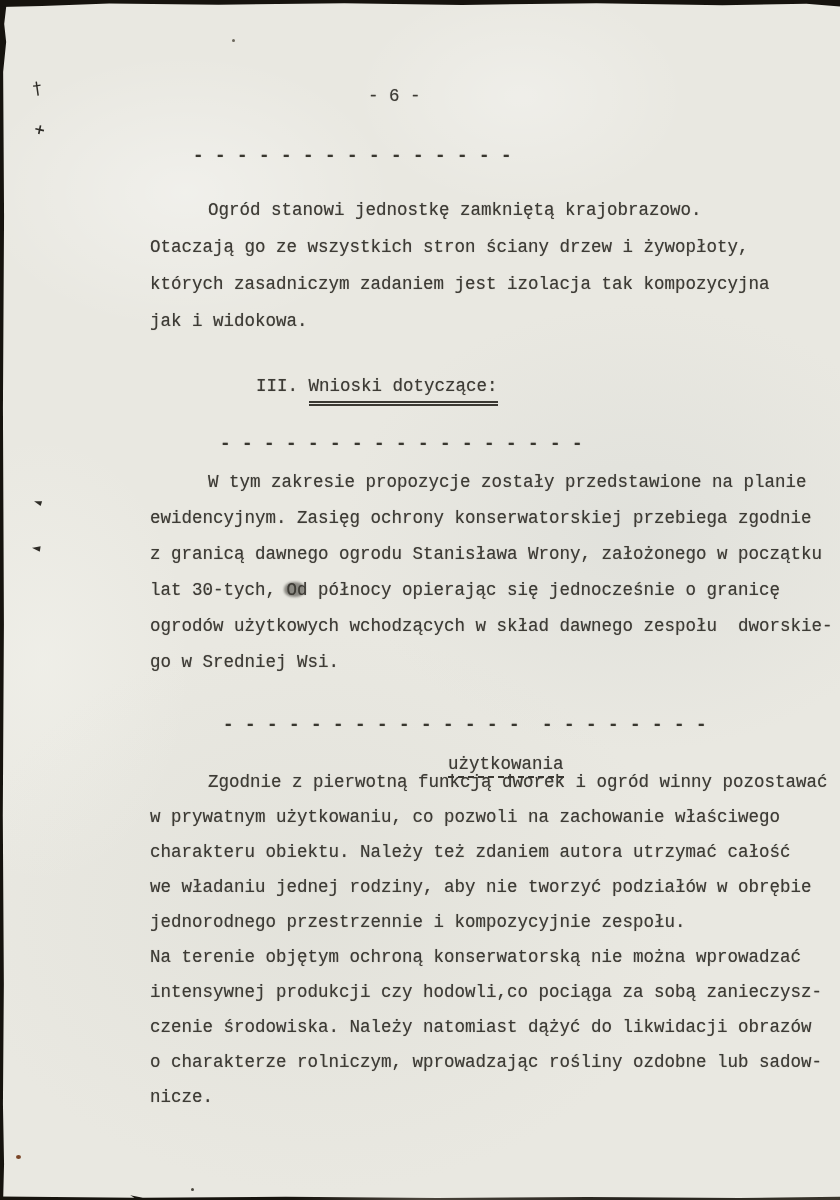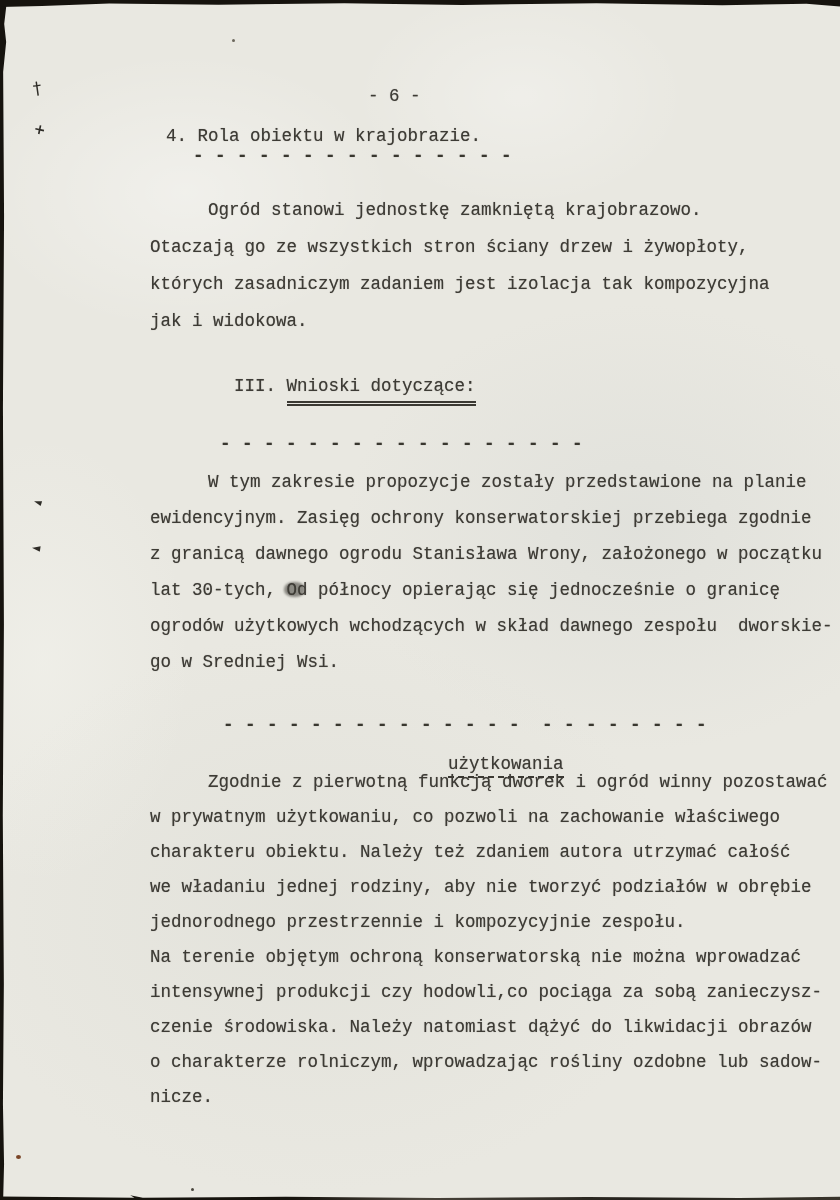--- a/index.html
+++ b/index.html
@@ -99,31 +99,30 @@
   <div class="mark mark3">◄</div>
   <div class="mark mark4">◄</div>
 
   <div class="smudge"></div>
   <div class="speck-brown"></div>
   <div class="speck-dark"></div>
   <div class="speck-tiny"></div>
 
   <div class="abs line heading" style="left:368px; top:86px;">- 6 -</div>
 
-  <div class="abs line heading" style="left:166px; top:126px;">4. Rola obiektu w krajobrazie.</div>
   <div class="abs line dashrow" style="left:193px; top:146px;">- - - - - - - - - - - - - - -</div>
 
   <div class="abs para p-lh37" style="top:192px;">
     <div class="line indent">Ogród stanowi jednostkę zamkniętą krajobrazowo.</div>
     <div class="line">Otaczają go ze wszystkich stron ściany drzew i żywopłoty,</div>
     <div class="line">których zasadniczym zadaniem jest izolacja tak kompozycyjna</div>
     <div class="line">jak i widokowa.</div>
   </div>
 
-  <div class="abs line heading" style="left:192px; top:356px;">
+  <div class="abs line heading" style="left:214px; top:356px;">
     <span>III. </span><span class="solid-underline">Wnioski dotyczące:</span>
   </div>
 
   <div class="abs line dashrow" style="left:220px; top:434px;">- - - - - - - - - - - - - - - - -</div>
 
   <div class="abs para p-lh36" style="top:464px;">
     <div class="line indent">W tym zakresie propozycje zostały przedstawione na planie</div>
     <div class="line">ewidencyjnym. Zasięg ochrony konserwatorskiej przebiega zgodnie</div>
     <div class="line">z granicą dawnego ogrodu Stanisława Wrony, założonego w początku</div>
     <div class="line">lat 30-tych, Od północy opierając się jednocześnie o granicę</div>

